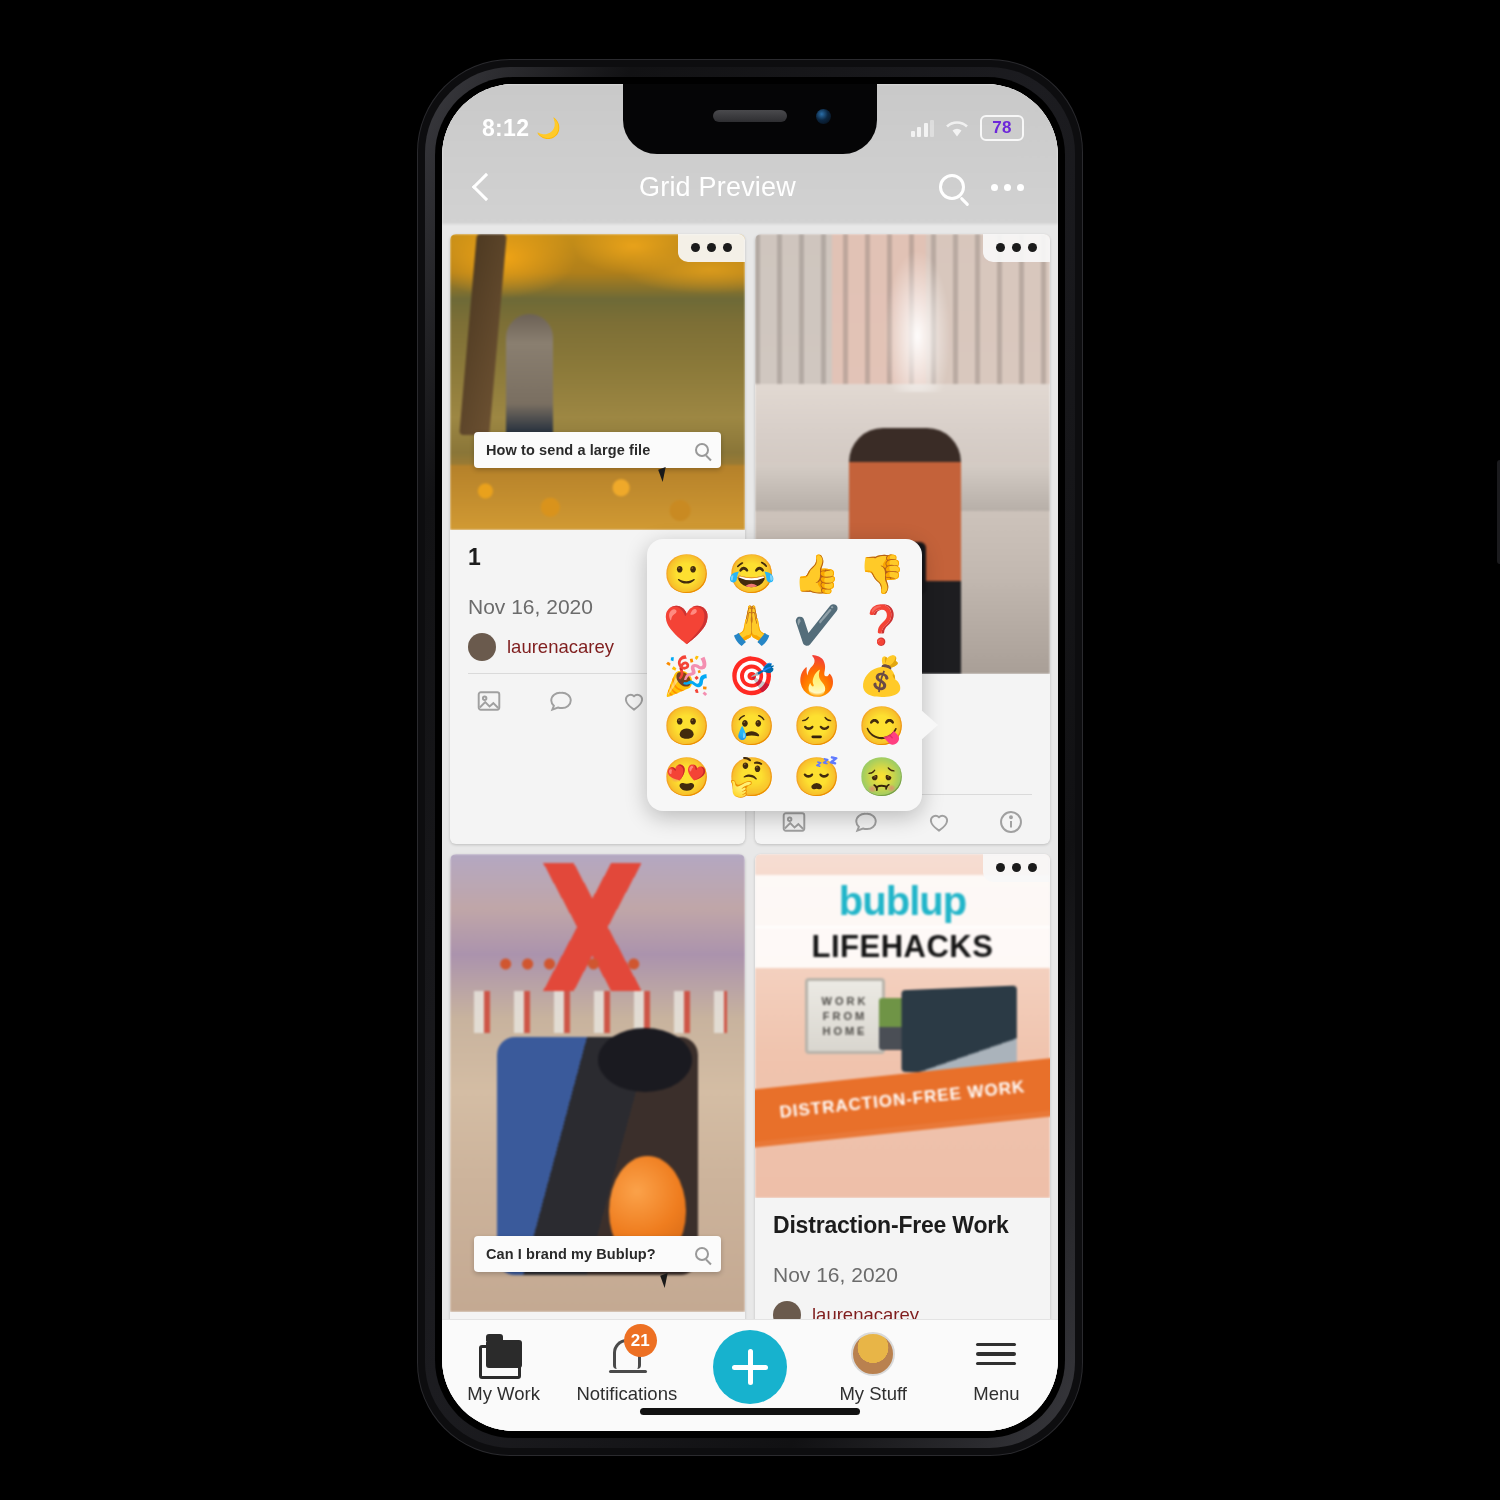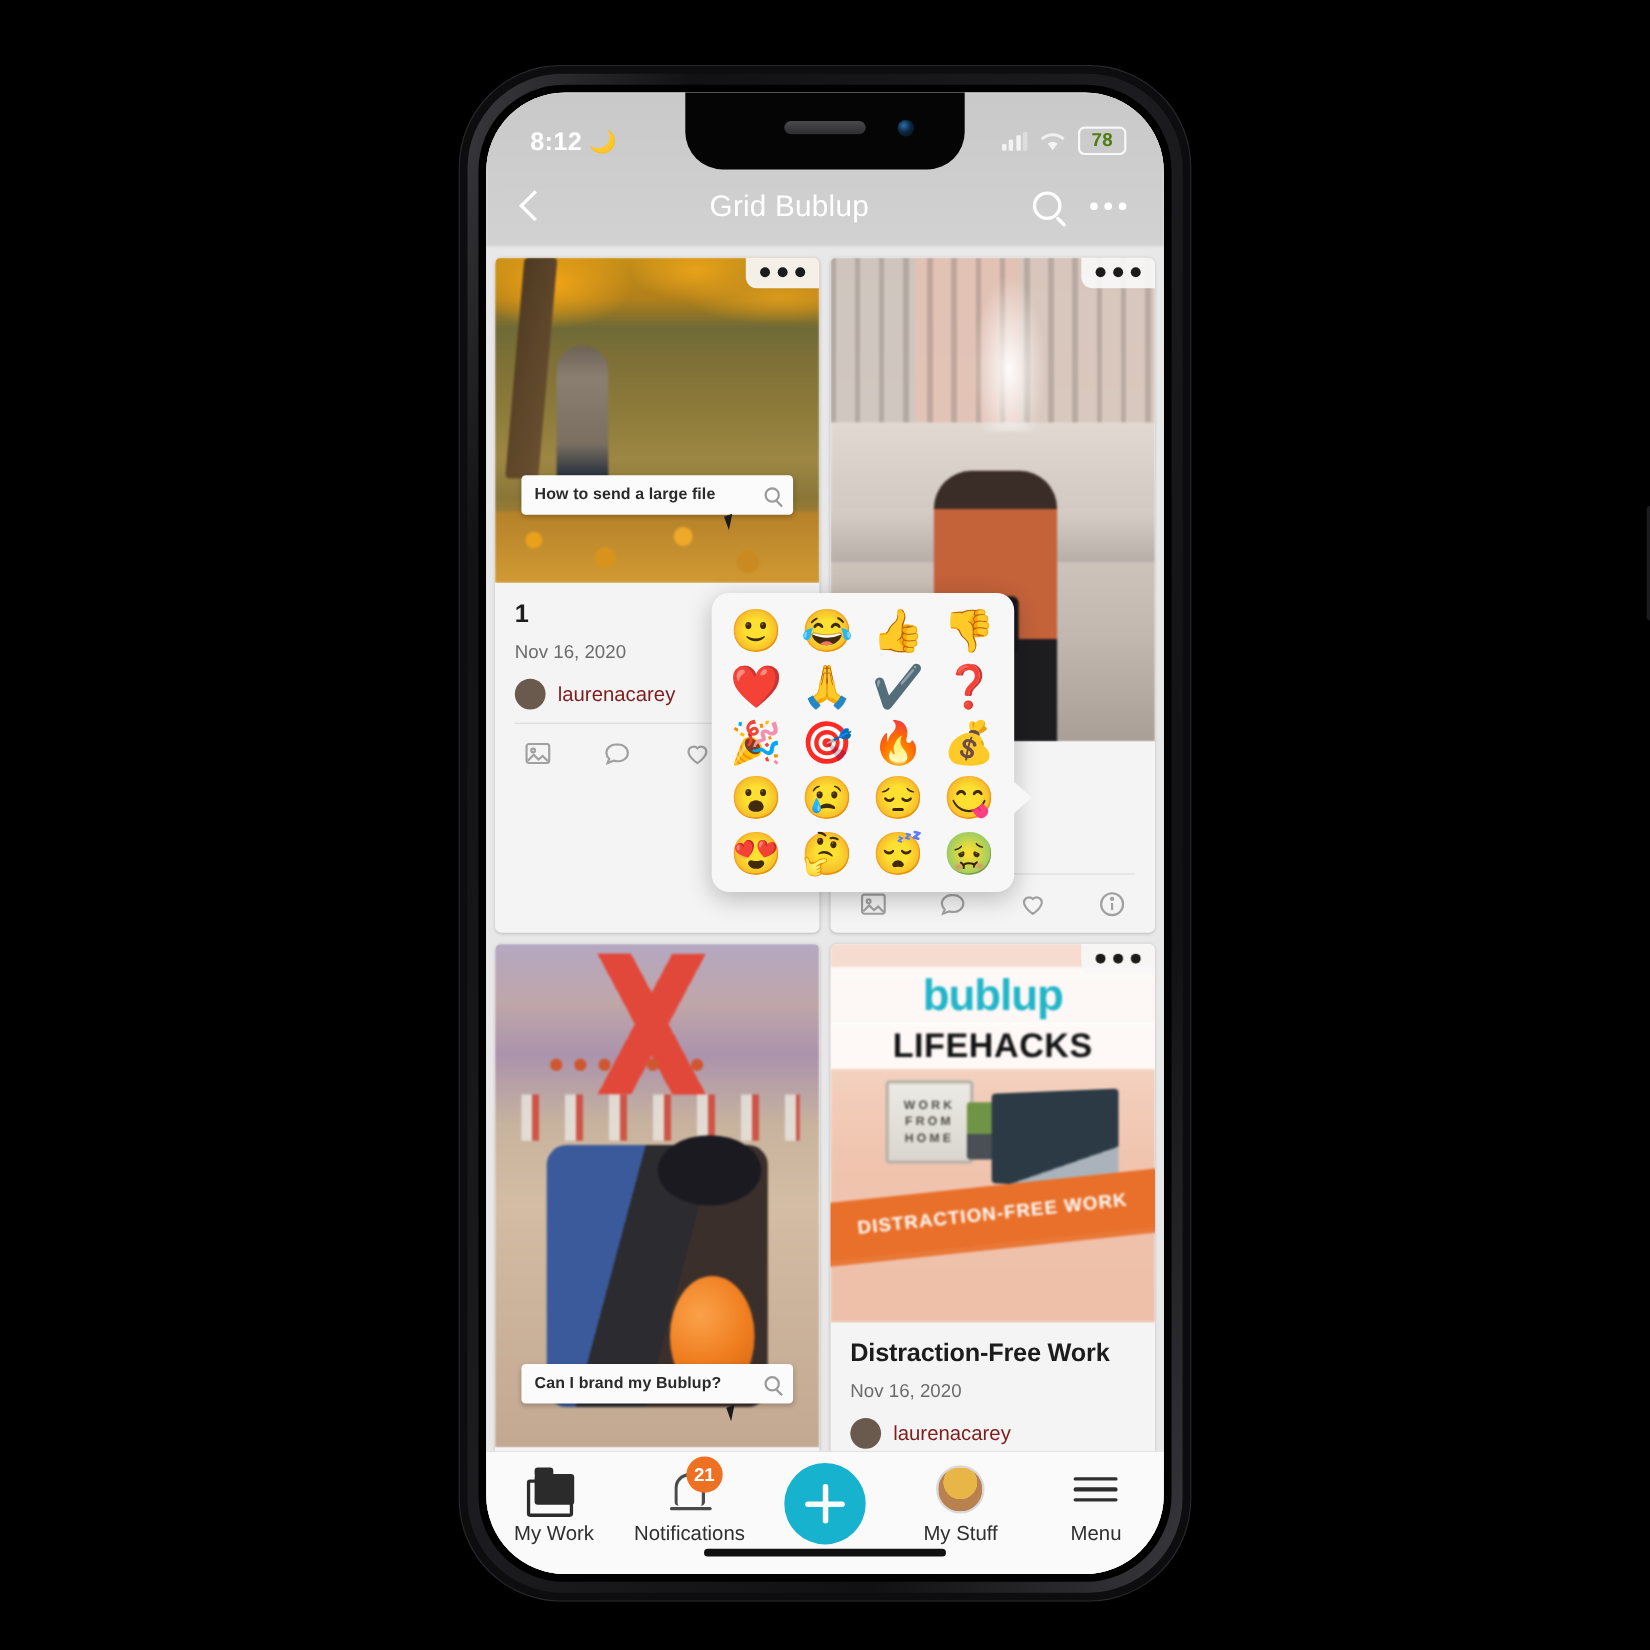--- a/index.html
+++ b/index.html
@@ -76,21 +76,21 @@
   .sb-right { display:flex; align-items:center; gap:10px; }
   .bars { display:flex; align-items:flex-end; gap:2.5px; height:17px; }
   .bars i { width:4px; background:#f3f3f3; border-radius:1px; display:block; }
   .bars i:nth-child(1){height:6px;opacity:.95}
   .bars i:nth-child(2){height:10px}
   .bars i:nth-child(3){height:14px}
   .bars i:nth-child(4){height:17px;opacity:.45}
   .batt {
     border:2px solid rgba(255,255,255,.85); border-radius:6px;
     padding:0 6px; font-size:17px; line-height:22px; font-weight:700; min-width:44px;
-    text-align:center; color:#4d7c0f;
+    text-align:center; color:#6d28d9;
   }
 
   .navbar {
     position:absolute; top:66px; left:0; right:0; height:74px; z-index:25;
     display:flex; align-items:center; justify-content:space-between;
     padding:0 34px; color:#fff; filter:blur(.5px);
   }
   .nav-title { font-size:27px; font-weight:400; letter-spacing:.2px; }
   .chev { width:20px; height:20px; border-left:3px solid #fff; border-bottom:3px solid #fff;
           transform:rotate(45deg); }
@@ -138,21 +138,21 @@
   .searchbar span { font-size:14.5px; color:#2a2a2a; font-weight:600; letter-spacing:.1px; }
   .sb-mag { width:14px; height:14px; border:2px solid #999; border-radius:50%; position:relative; flex:0 0 auto; }
   .sb-mag::after { content:""; position:absolute; right:-5px; bottom:-4px; width:7px; height:2px;
                    background:#999; transform:rotate(45deg); }
   .cursor { position:absolute; z-index:7; width:0;height:0;
             border-left:8px solid #1a1a1a; border-right:6px solid transparent;
             border-bottom:13px solid transparent; transform:rotate(-20deg); }
 
   .card-body { padding:14px 18px 10px; }
   .card-title { font-size:23px; font-weight:700; color:#1c1c1c; letter-spacing:-.2px; }
-  .card-date { font-size:17px; color:#6b6b6b; margin-top:12px; }
+  .card-date { font-size:21px; color:#6b6b6b; margin-top:24px; }
   .card-user { display:flex; align-items:center; gap:11px; margin-top:14px; }
   .avatar-sm {
     width:28px; height:28px; border-radius:50%; flex:0 0 auto; overflow:hidden;
     background:#6a5a4d;
   }
   .card-user span { font-size:18.5px; color:#7f1d1d; }
   .card-actions {
     margin-top:12px; border-top:1px solid #dadada; height:54px;
     display:flex; align-items:center; justify-content:space-between; padding:0 8px;
   }
@@ -413,21 +413,21 @@
             <svg width="26" height="19" viewBox="0 0 26 19">
               <path d="M13 17.5 L8.5 11.5 A7.5 7.5 0 0 1 17.5 11.5 Z" fill="#f4f4f4" opacity=".95"></path>
               <path d="M3 7.5 A14.5 14.5 0 0 1 23 7.5" stroke="#f4f4f4" stroke-width="2.6" fill="none" opacity=".9"></path>
             </svg>
             <span class="batt">78</span>
           </div>
         </div>
 
         <div class="navbar">
           <div class="chev"></div>
-          <div class="nav-title">Grid Bublup</div>
+          <div class="nav-title">Grid Preview</div>
           <div class="nav-right">
             <div class="mag"></div>
             <div class="dots3">
                 <i></i>
                 <i></i>
                 <i></i>
               </div>
           </div>
         </div>
 

